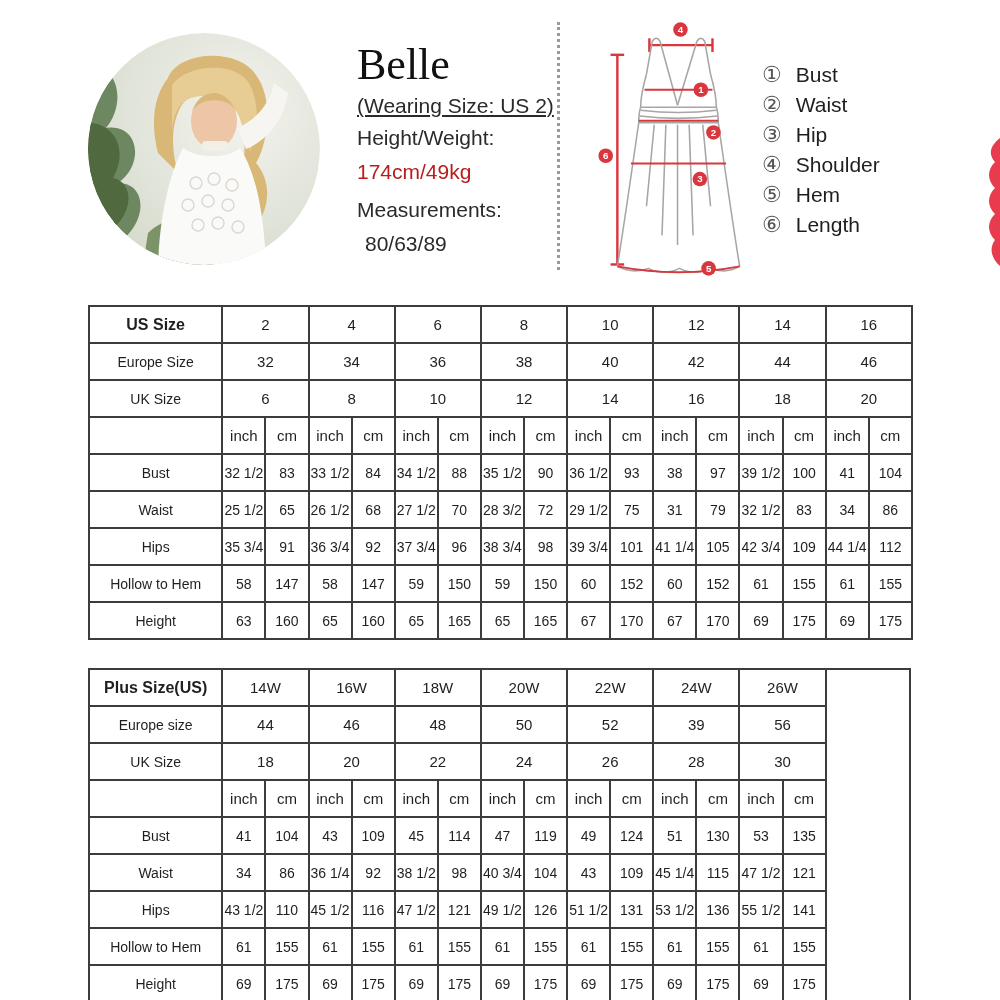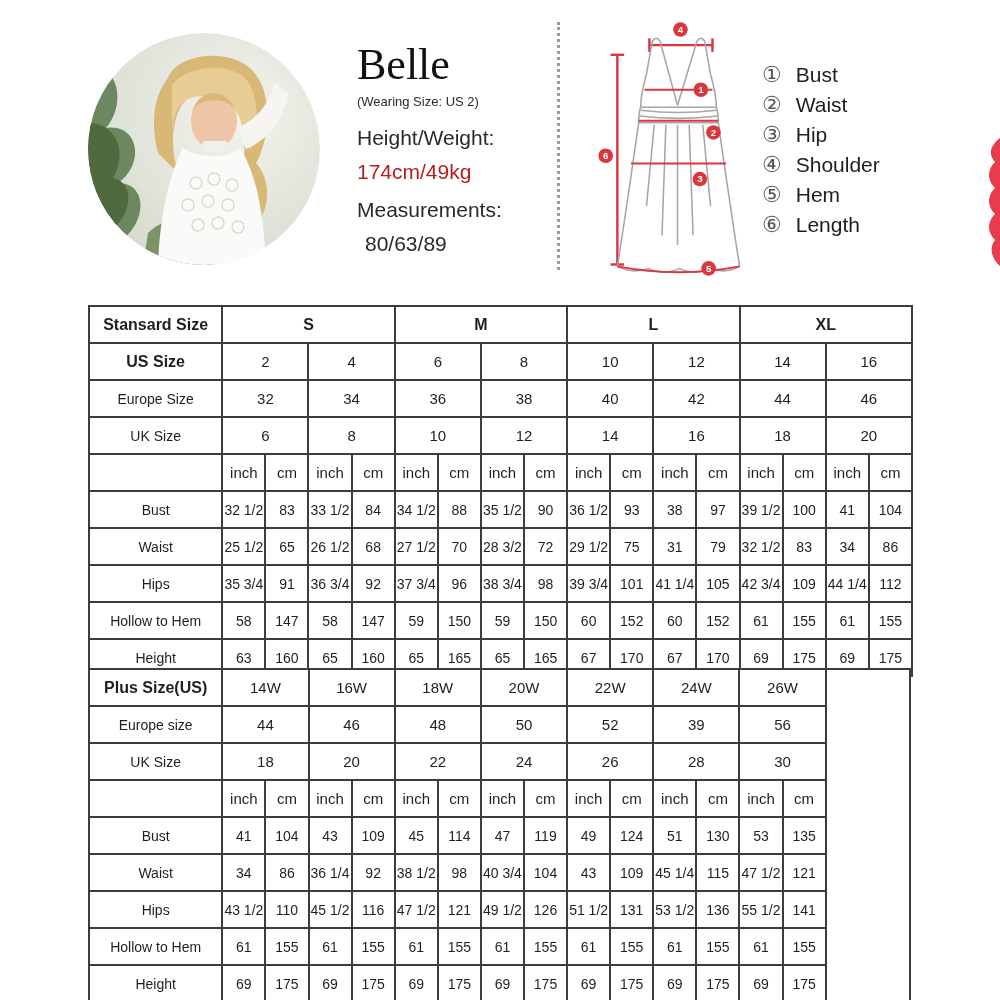--- a/index.html
+++ b/index.html
@@ -5,21 +5,21 @@
   html,body{margin:0;padding:0;background:#ffffff;}
   .page{position:relative;width:1000px;height:1000px;background:#ffffff;overflow:hidden;
         font-family:"Liberation Sans",sans-serif;color:#222;}
 
   
   .photo{position:absolute;left:88px;top:33px;width:232px;height:232px;border-radius:50%;overflow:hidden;}
   .photo svg{display:block;width:100%;height:100%;}
 
   .brand-name{position:absolute;left:357px;top:42px;font-family:"Liberation Serif",serif;
               font-size:44px;line-height:1.05;color:#111;text-align:center;}
-  .wearing{position:absolute;left:357px;top:94px;font-size:13px;color:#2a2a2a;}
+  .wearing{position:absolute;left:357px;top:94px;font-size:21px;color:#2a2a2a;text-decoration:underline;}
   .hw-label{position:absolute;left:357px;top:126px;font-size:21px;color:#2a2a2a;}
   .hw-value{position:absolute;left:357px;top:160px;font-size:21px;color:#b91c1c;}
   .meas-label{position:absolute;left:357px;top:198px;font-size:21px;color:#2a2a2a;}
   .meas-value{position:absolute;left:365px;top:232px;font-size:21px;color:#2a2a2a;}
 
   .divider{position:absolute;left:557px;top:22px;height:248px;width:0;border-left:3px dotted #9a9a9a;}
 
   .dress{position:absolute;left:596px;top:10px;width:165px;height:276px;}
   .dress svg{display:block;width:100%;height:100%;}
 
@@ -221,27 +221,20 @@
         <col style="width: 43px;">
         <col style="width: 43px;">
         <col style="width: 43px;">
         <col style="width: 43px;">
         <col style="width: 43px;">
         <col style="width: 43px;">
         <col style="width: 43px;">
       </colgroup>
     <tbody id="std-body">
         <tr>
-          <td class="lbl bold">Stansard Size</td>
-          <td colspan="4" class="bold">S</td>
-          <td colspan="4" class="bold">M</td>
-          <td colspan="4" class="bold">L</td>
-          <td colspan="4" class="bold">XL</td>
-        </tr>
-        <tr>
           <td class="lbl bold">US Size</td>
           <td colspan="2">2</td>
           <td colspan="2">4</td>
           <td colspan="2">6</td>
           <td colspan="2">8</td>
           <td colspan="2">10</td>
           <td colspan="2">12</td>
           <td colspan="2">14</td>
           <td colspan="2">16</td>
         </tr>

